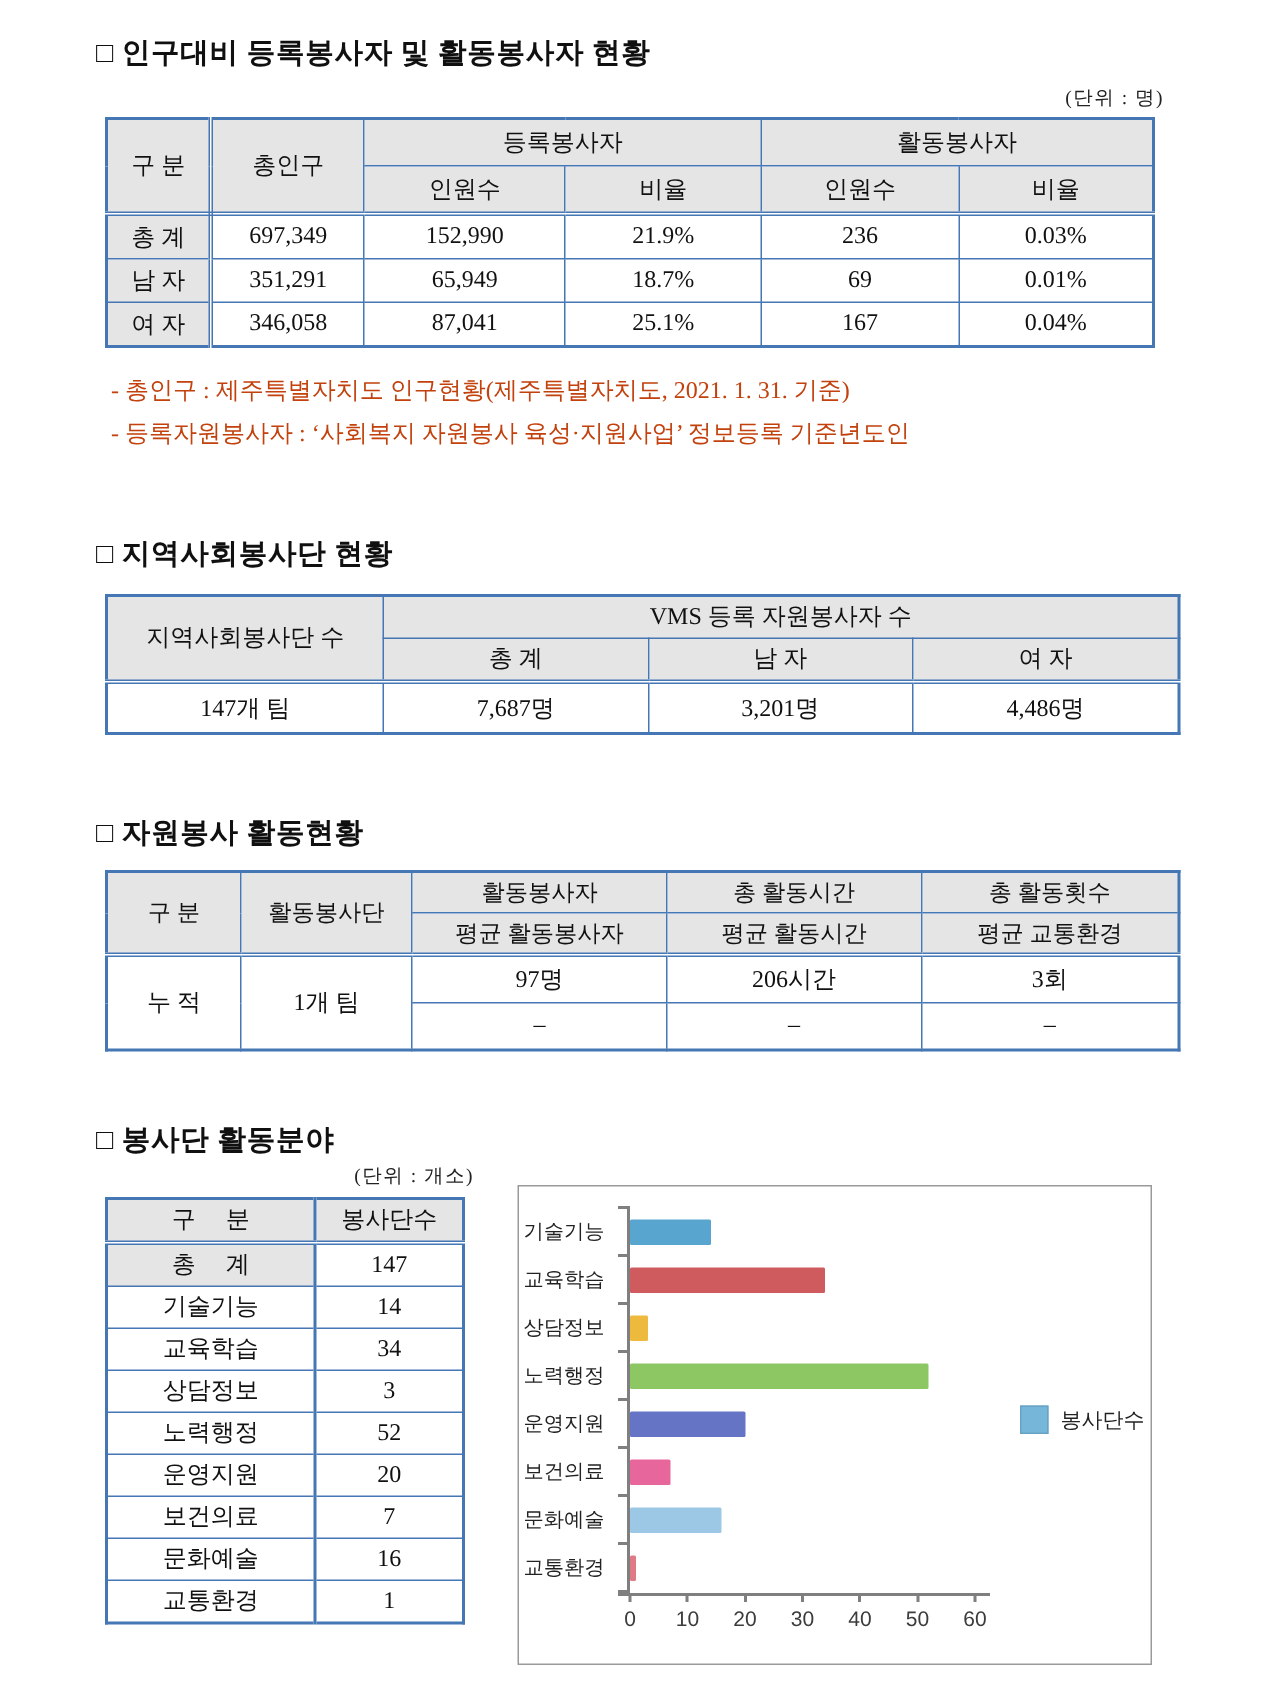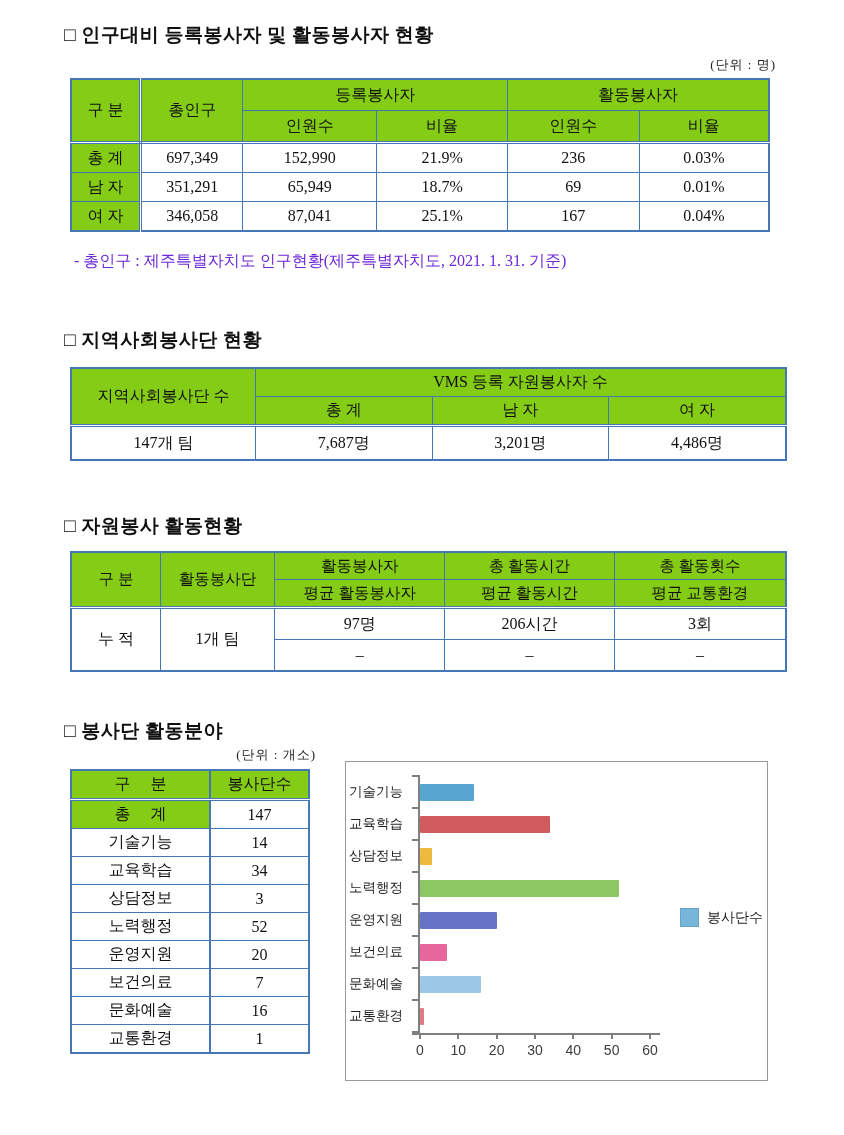--- a/index.html
+++ b/index.html
@@ -16,39 +16,39 @@
     font-size:13px;color:#222;text-align:right;letter-spacing:1px;
   }
   .unit-1{width:706px;margin:8px 0 4px 70px;text-align:right;}
   .unit-4{width:246px;margin:2px 0 5px 70px;}
   table{border-collapse:collapse;table-layout:fixed;}
   td,th{
     border:1px solid #4677B5;text-align:center;vertical-align:middle;
     font-size:16px;font-weight:normal;padding:0 2px;overflow:hidden;
     white-space:nowrap;
   }
-  .hdr{background:#84cc16;}
+  .hdr{background:#e5e5e5;}
   .t1{width:700px;margin-left:70px;border:2px solid #4677B5;}
   .t1 tr.hrow td{height:30px;}
   .t1 tr.drow td{height:28px;}
   .t1 .dbl-b{border-bottom:3px double #4677B5;}
   .t1 .dbl-r{border-right:3px double #4677B5;}
   .t2{width:717px;margin:14px 0 0 70px;border:2px solid #4677B5;padding-left:33px;}
   .t2 tr.hrow td{height:27px;}
   .t2 tr.drow td{height:32px;}
   .t2 .dbl-b{border-bottom:3px double #4677B5;}
   .t3{width:717px;margin:12px 0 0 70px;border:2px solid #4677B5;}
   .t3 tr.hrow td{height:26px;font-size:15.5px;}
   .t3 tr.drow td{height:30px;}
   .t3 .dbl-b{border-bottom:3px double #4677B5;}
   .t4{width:240px;border:2px solid #4677B5;}
   .t4 tr td{height:27px;}
   .t4 .dbl-b{border-bottom:3px double #4677B5;}
   .t4 .vline{border-right:2px solid #4677B5;}
-  .notes{margin:14px 0 0 74px;font-size:16px;line-height:29px;color:#6d28d9;}
+  .notes{margin:14px 0 0 74px;font-size:16px;line-height:29px;color:#c2410c;}
   .notes .indent{padding-left:130px;}
   .mt30{margin-top:30px;}
   .mt24{margin-top:24px;}
   
   .s4-row{display:flex;align-items:flex-start;margin-left:0;}
   .s4-left{width:310px;}
   .s4-left table{margin-left:70px;}
   .chart-frame{
     position:relative;width:421px;height:318px;border:1px solid #9a9a9a;
     background:#fff;margin-left:35px;margin-top:-8px;
@@ -120,20 +120,21 @@
     <td>87,041</td>
     <td>25.1%</td>
     <td>167</td>
     <td>0.04%</td>
   </tr>
 </tbody>
   </table>
 
 <div class="notes">
   <div>- 총인구 : 제주특별자치도 인구현황(제주특별자치도, 2021. 1. 31. 기준)</div>
+  <div>- 등록자원봉사자 : ‘사회복지 자원봉사 육성·지원사업’ 정보등록 기준년도인</div>
 </div>
 
 <div class="sec-title mt30">□ 지역사회봉사단 현황</div>
 
 <table class="t2">
   <colgroup>
       <col style="width:184px">
       <col style="width:176px">
       <col style="width:176px">
       <col style="width:177px">

